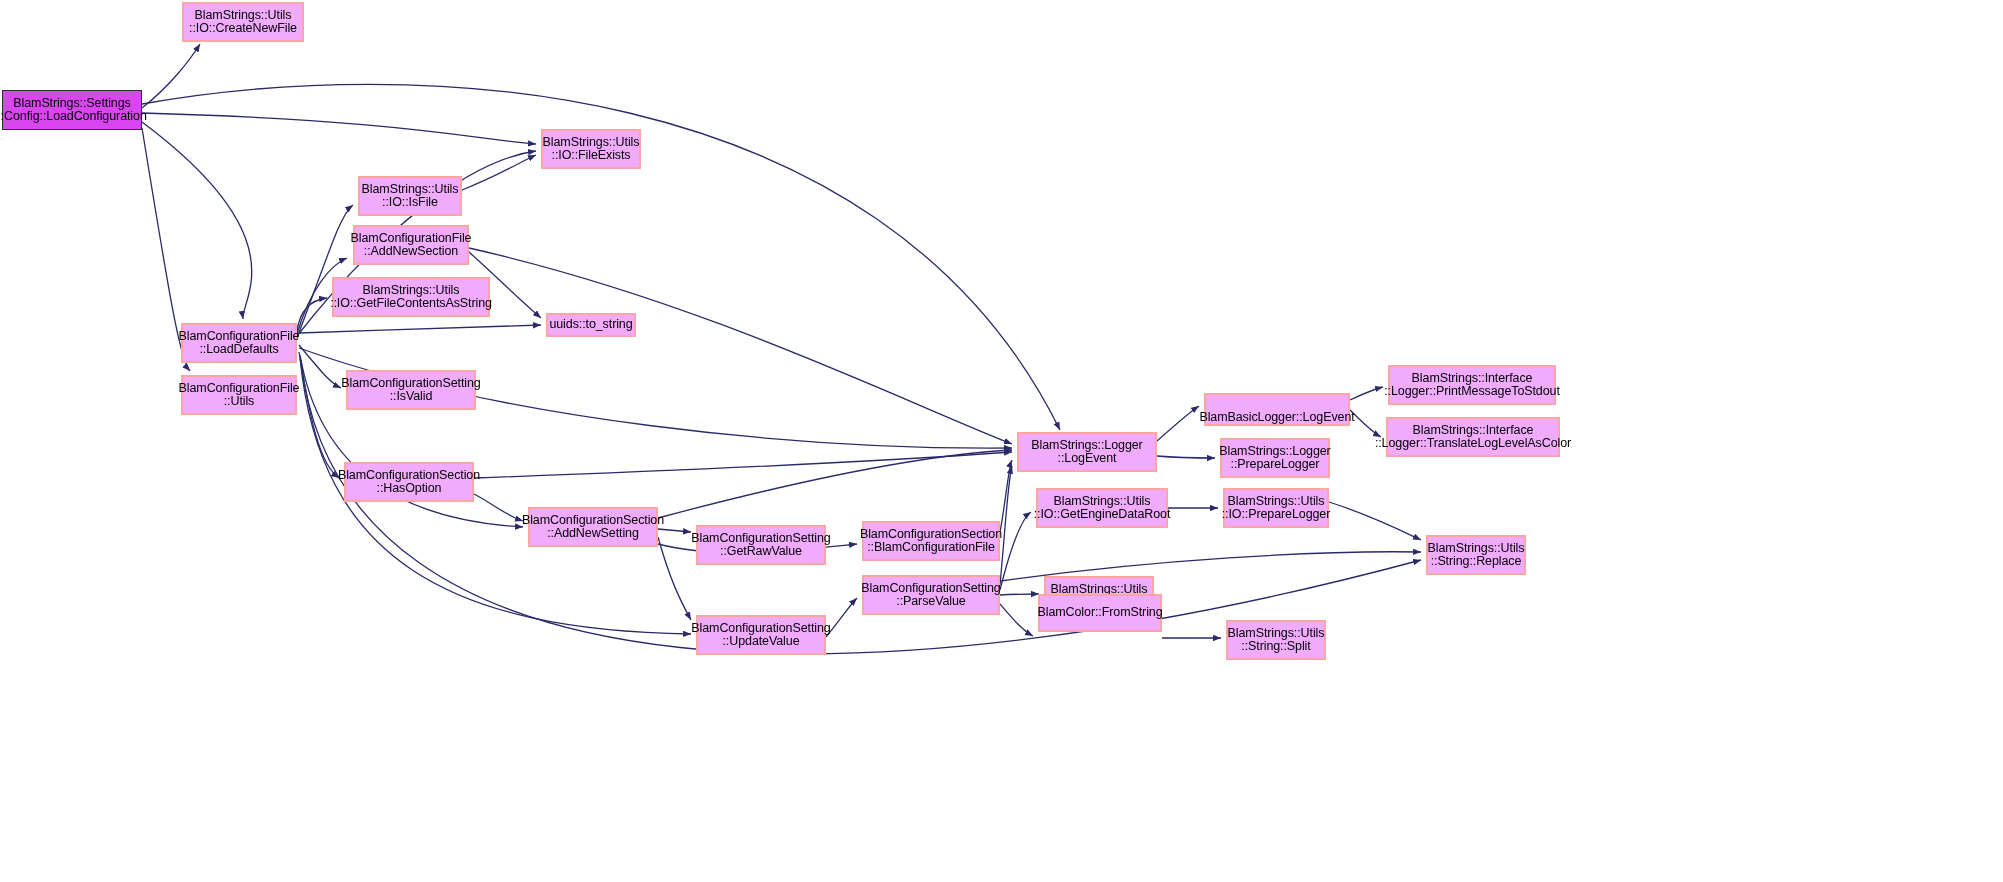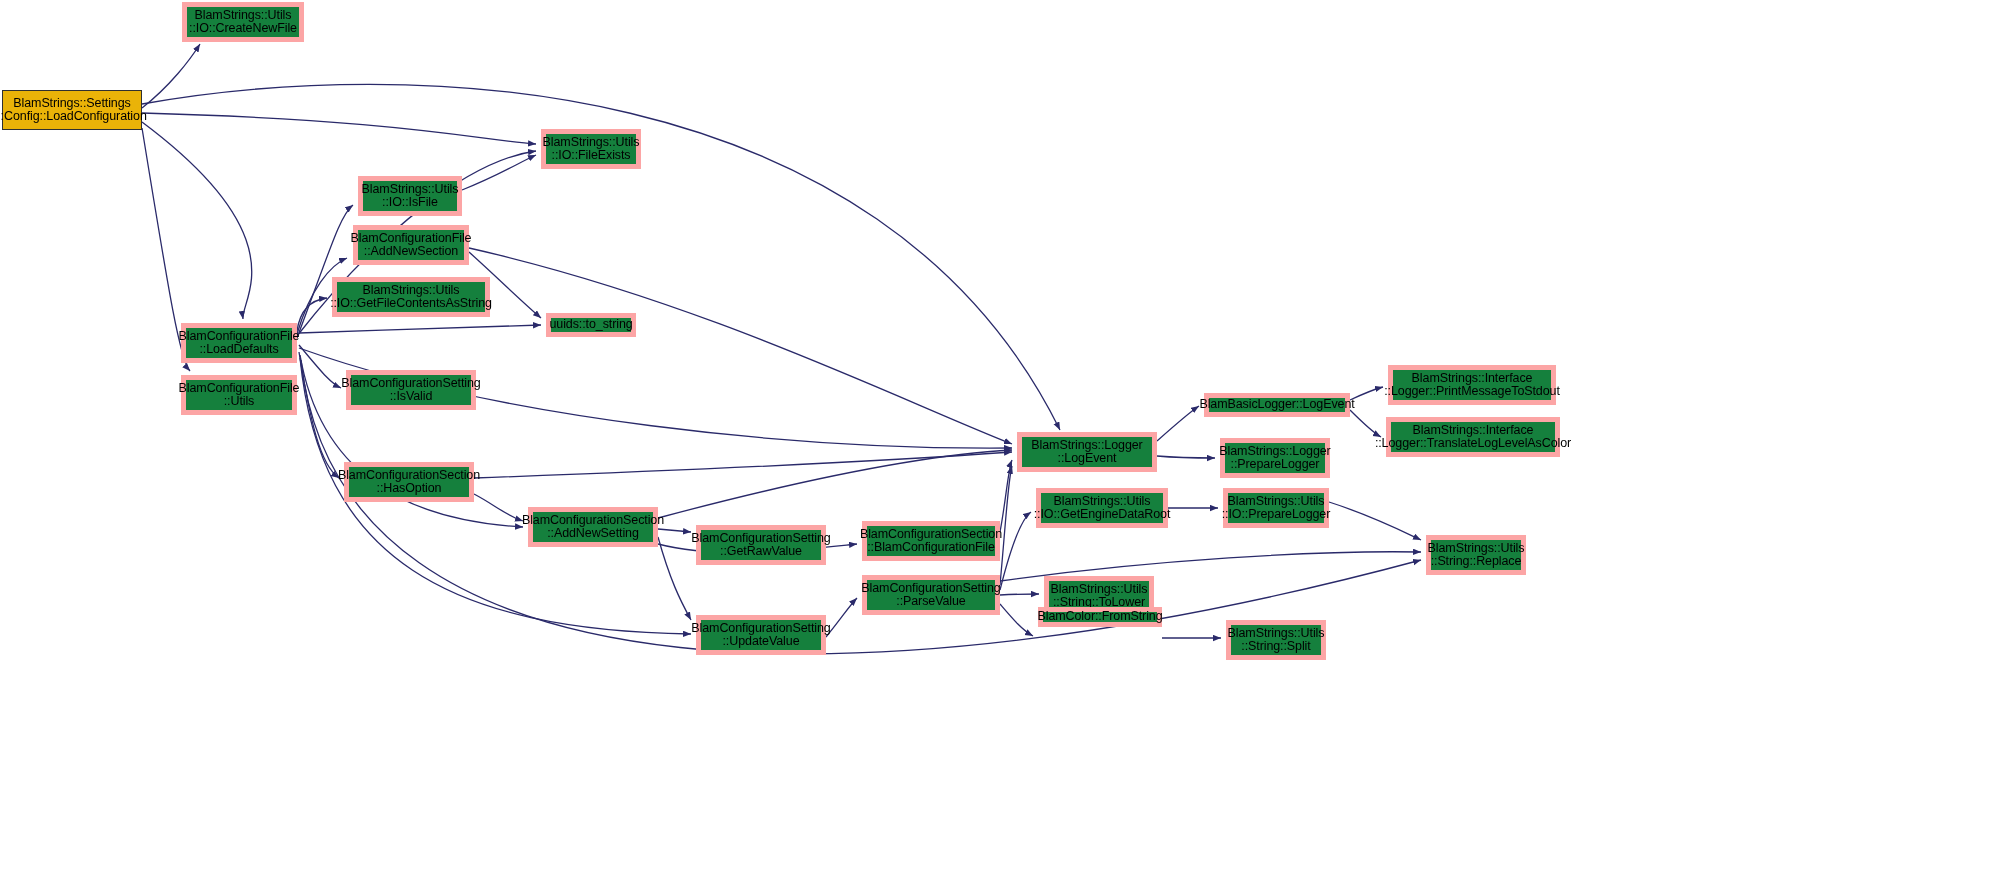--- a/index.html
+++ b/index.html
@@ -1,23 +1,23 @@
 <!DOCTYPE html>
 <html><head>
 <meta charset="utf-8">
 <style>
   html,body{margin:0;padding:0;background:#ffffff;}
   body{font-family:"Liberation Sans","DejaVu Sans",sans-serif;}
   #canvas{position:relative;width:2003px;height:882px;background:#ffffff;overflow:hidden;}
   #edges{position:absolute;left:0;top:0;width:2003px;height:882px;}
-  .node{position:absolute;box-sizing:border-box;border:5px solid #fca5a5;background:#15803d;
+  .node{position:absolute;box-sizing:border-box;border:2px solid #fca5a5;background:#f0abfc;
         display:flex;flex-direction:column;align-items:center;justify-content:center;
         font-size:12.5px;line-height:1.08;color:#000000;text-align:center;white-space:nowrap;
         letter-spacing:-0.1px;}
-  .node.root{background:#eab308;border:1px solid #303030;}
+  .node.root{background:#d946ef;border:1px solid #303030;}
   .node .ln{display:block;}
 </style>
 </head>
 <body>
 
 <div id="canvas">
   <svg id="edges" viewBox="0 0 2003 882" xmlns="http://www.w3.org/2000/svg">
     <defs>
       <marker id="ah" markerWidth="9" markerHeight="9" refX="8" refY="3.2" orient="auto" markerUnits="userSpaceOnUse">
         <path d="M0,0 L8,3.2 L0,6.4 z" fill="#2a2a6a"></path>
@@ -98,21 +98,21 @@
         <span class="ln">::LoadDefaults</span>
       </div>
       <div class="node" style="left: 346px; top: 370px; width: 130px; height: 40px;">
         <span class="ln">BlamConfigurationSetting</span>
         <span class="ln">::IsValid</span>
       </div>
       <div class="node" style="left: 181px; top: 375px; width: 116px; height: 40px;">
         <span class="ln">BlamConfigurationFile</span>
         <span class="ln">::Utils</span>
       </div>
-      <div class="node" style="left: 1204px; top: 393px; width: 146px; height: 24px;">
+      <div class="node" style="left: 1204px; top: 393px; width: 146px; height: 33px; justify-content: flex-end;">
         <span class="ln">BlamBasicLogger::LogEvent</span>
       </div>
       <div class="node" style="left: 1388px; top: 365px; width: 168px; height: 40px;">
         <span class="ln">BlamStrings::Interface</span>
         <span class="ln">::Logger::PrintMessageToStdout</span>
       </div>
       <div class="node" style="left: 1386px; top: 417px; width: 174px; height: 40px;">
         <span class="ln">BlamStrings::Interface</span>
         <span class="ln">::Logger::TranslateLogLevelAsColor</span>
       </div>
@@ -161,17 +161,17 @@
         <span class="ln">::String::ToLower</span>
       </div>
       <div class="node" style="left: 1226px; top: 620px; width: 100px; height: 40px;">
         <span class="ln">BlamStrings::Utils</span>
         <span class="ln">::String::Split</span>
       </div>
       <div class="node" style="left: 696px; top: 615px; width: 130px; height: 40px;">
         <span class="ln">BlamConfigurationSetting</span>
         <span class="ln">::UpdateValue</span>
       </div>
-      <div class="node" style="left: 1038px; top: 607px; width: 124px; height: 20px;">
+      <div class="node" style="left: 1038px; top: 594px; width: 124px; height: 38px;">
         <span class="ln">BlamColor::FromString</span>
       </div>
     </div>
 </div>
 
 </body></html>

